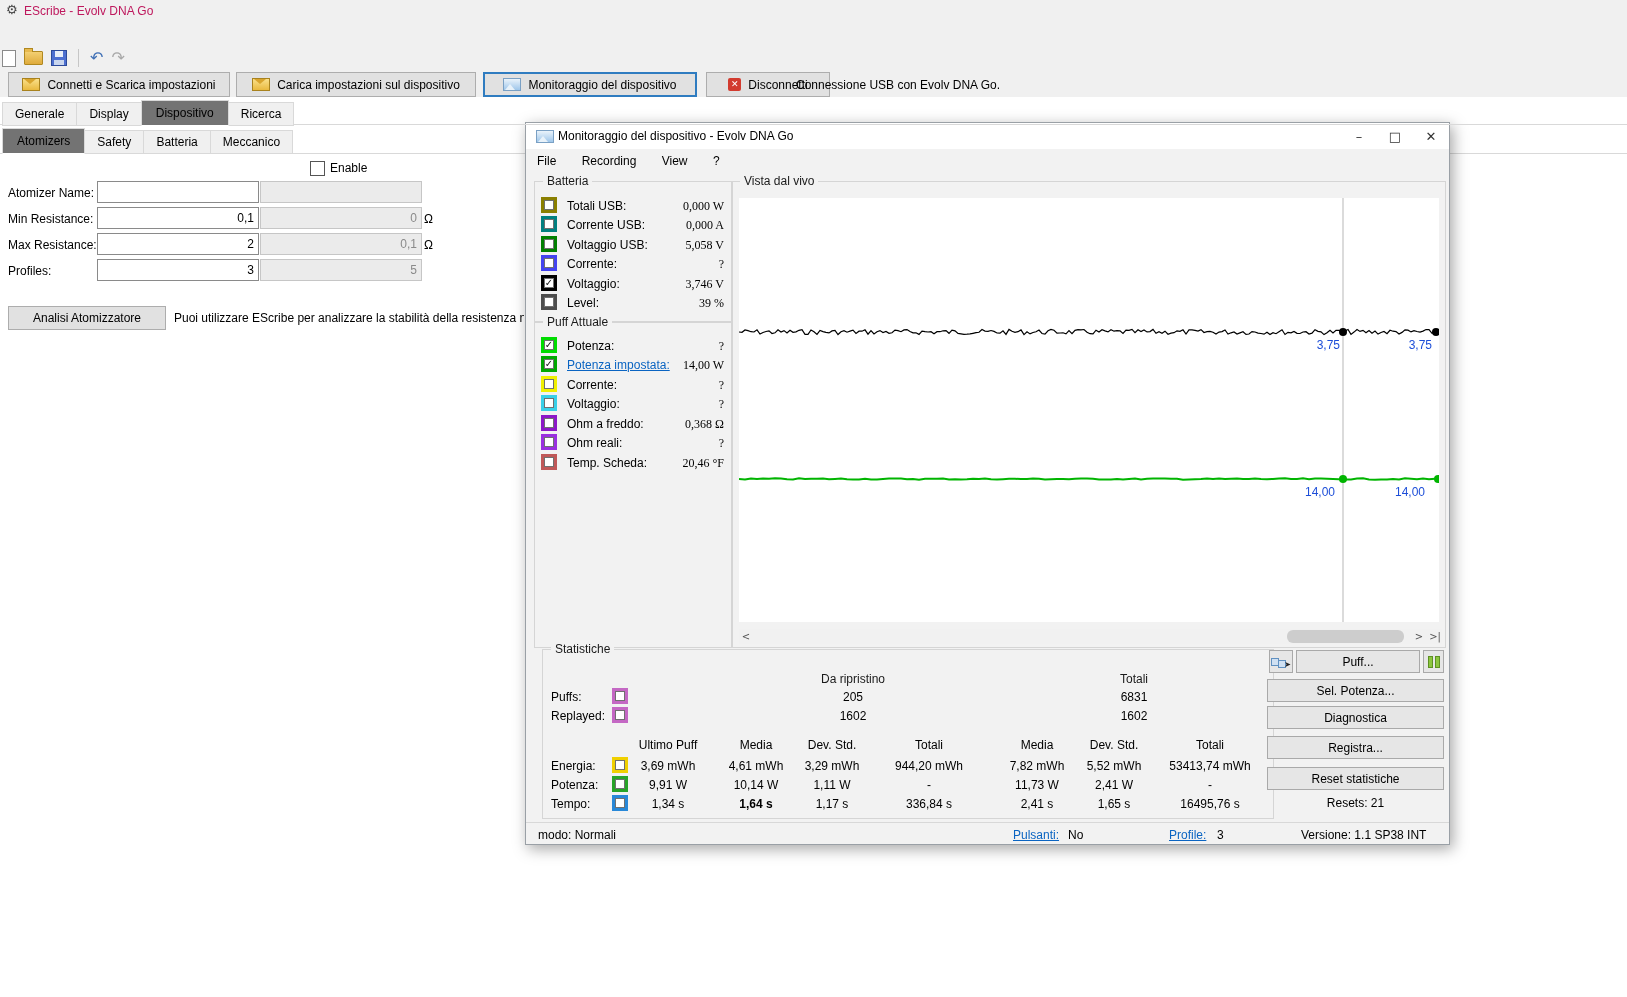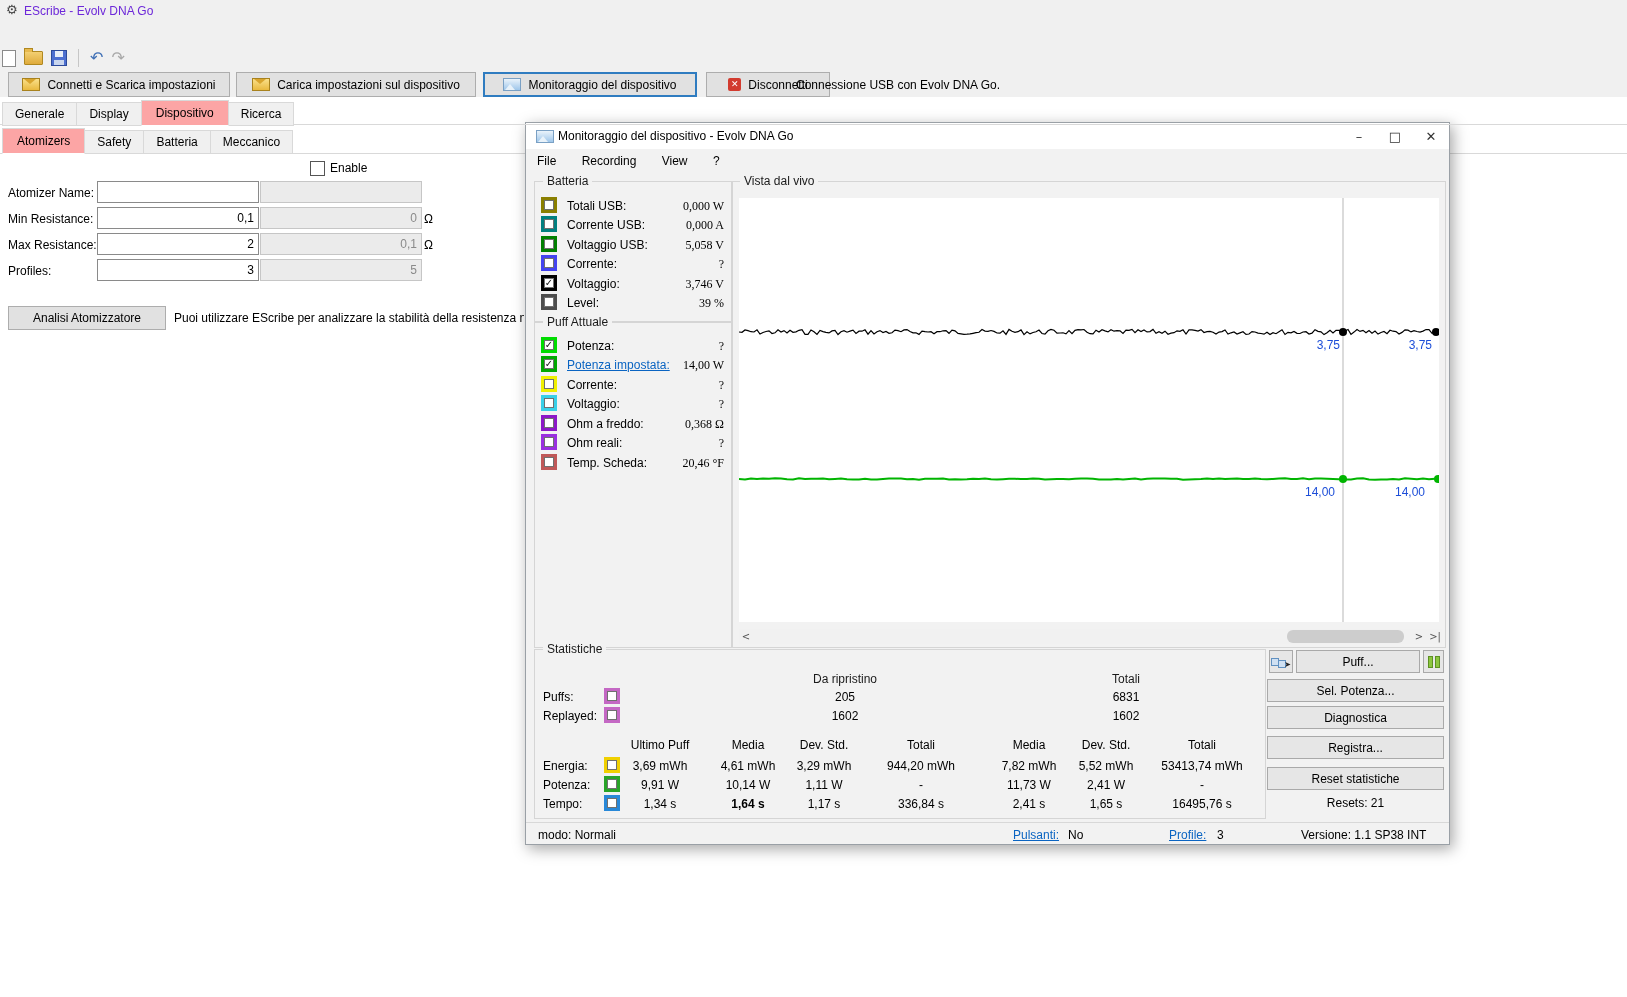--- a/index.html
+++ b/index.html
@@ -2,21 +2,21 @@
 <html><head>
 <meta charset="utf-8">
 <style>
   html,body{margin:0;padding:0;}
   body{width:1627px;height:997px;position:relative;overflow:hidden;background:#ffffff;
        font-family:"Liberation Sans","DejaVu Sans",sans-serif;font-size:12px;color:#000;}
   .abs{position:absolute;}
   
   .chrome{position:absolute;left:0;top:0;width:1627px;height:97px;background:#f0f0f0;}
   .titlebar{position:absolute;left:0;top:0;width:100%;height:22px;}
-  .app-title{position:absolute;left:24px;top:4px;color:#6d28d9;font-size:12px;}
+  .app-title{position:absolute;left:24px;top:4px;color:#be185d;font-size:12px;}
   .app-icon{position:absolute;left:6px;top:3px;width:14px;height:14px;color:#444;font-family:"DejaVu Sans",sans-serif;font-size:13px;line-height:14px;}
   .menubar{position:absolute;left:0;top:22px;height:23px;}
   .menu-item{display:inline-block;padding:4px 10px 0 10px;height:19px;cursor:default;}
   .toolbar{position:absolute;left:2px;top:46px;height:24px;display:flex;align-items:center;gap:8px;}
   .tsep{width:1px;height:18px;background:#c6c6c6;margin:0 3px;}
   .ico-new{width:12px;height:15px;background:#fff;border:1px solid #8a8a8a;}
   .ico-folder{width:17px;height:12px;background:linear-gradient(#f3cf72,#dfab3c);border:1px solid #b08820;border-radius:1px;position:relative;}
   .ico-folder::before{content:"";position:absolute;left:-1px;top:-4px;width:7px;height:3px;background:#e7b94e;border:1px solid #b08820;border-bottom:none;}
   .ico-save{width:14px;height:14px;background:#4d6fd0;border:1px solid #2c4a9a;position:relative;}
   .ico-save::before{content:"";position:absolute;left:3px;top:0;width:8px;height:6px;background:#e8eef8;}
@@ -31,21 +31,21 @@
   .ico-env{width:16px;height:11px;background:linear-gradient(#fae08a,#e9b93f);border:1px solid #a8821e;position:relative;}
   .ico-env::before{content:"";position:absolute;left:1px;top:0;border-left:6px solid transparent;border-right:6px solid transparent;border-top:5px solid #d9a52e;}
   .ico-chart{width:16px;height:11px;background:linear-gradient(180deg,#eaf3fb 0%,#9ec6ea 100%);border:1px solid #7aa0c4;position:relative;}
   .ico-chart::before{content:"";position:absolute;left:1px;bottom:0;border-left:5px solid transparent;border-right:5px solid transparent;border-bottom:6px solid #e8f2fa;}
   .ico-disc{width:13px;height:13px;background:#d23b2f;border-radius:2px;color:#fff;font-size:9px;font-weight:bold;
             display:flex;align-items:center;justify-content:center;line-height:13px;}
   .conn-status{position:absolute;left:796px;top:78px;font-size:12px;}
   
   .tabstrip{position:absolute;display:flex;align-items:flex-end;z-index:2;}
   .tab{background:#f0f0f0;border:1px solid #d9d9d9;padding:4px 12px 4px 12px;margin-right:-1px;cursor:default;}
-  .tab.active{background:#fca5a5;padding:5px 14px 5px 14px;border-bottom:1px solid #fff;position:relative;z-index:3;}
+  .tab.active{background:#737373;padding:5px 14px 5px 14px;border-bottom:1px solid #fff;position:relative;z-index:3;}
   .hline{position:absolute;left:0;width:1627px;height:1px;background:#d9d9d9;}
   .content-bg{position:absolute;left:0;top:125px;width:1627px;height:872px;background:#fff;}
   
   .flabel{position:absolute;left:8px;font-size:12px;}
   .field{position:absolute;width:152px;height:20px;border:1px solid #8a8a8a;background:#fff;
          font-family:"Liberation Sans","DejaVu Sans",sans-serif;font-size:12px;padding:0 4px;}
   .field.num{text-align:right;}
   .field.ro{background:#ebebeb;border-color:#c6c6c6;color:#8a8a8a;}
   .unit{position:absolute;left:424px;font-size:12px;}
   .cb-plain{position:absolute;width:13px;height:13px;background:#fff;border:1px solid #555;}
@@ -311,21 +311,21 @@
       <span class="pt-label" style="left:630px;top:287px;width:56px;">14,00</span>
     </div>
     <div class="sb">
       <span class="arr" style="left:0;width:14px;">&lt;</span>
       <span class="thumb"></span>
       <span class="arr" style="left:672px;width:16px;">&gt;</span>
       <span class="arr" style="left:689px;width:14px;">&gt;|</span>
     </div>
   </div>
 
-  <div class="groupbox" style="left:8px;top:526px;width:730px;height:168px;">
+  <div class="groupbox" style="left:16px;top:526px;width:730px;height:168px;">
     <span class="legend">Statistiche</span>
     <span class="sh" style="left:255px;top:22px;">Da ripristino</span>
     <span class="sh" style="left:536px;top:22px;">Totali</span>
 
     <div>
       <span class="slabel" style="top:40px;">Puffs:</span>
       <span class="cbx scbx" style="top: 38px; background: rgb(196, 104, 196);">
           <span class="inner"></span>
         </span>
       <span class="scell" style="left:260px;top:40px;">205</span>

